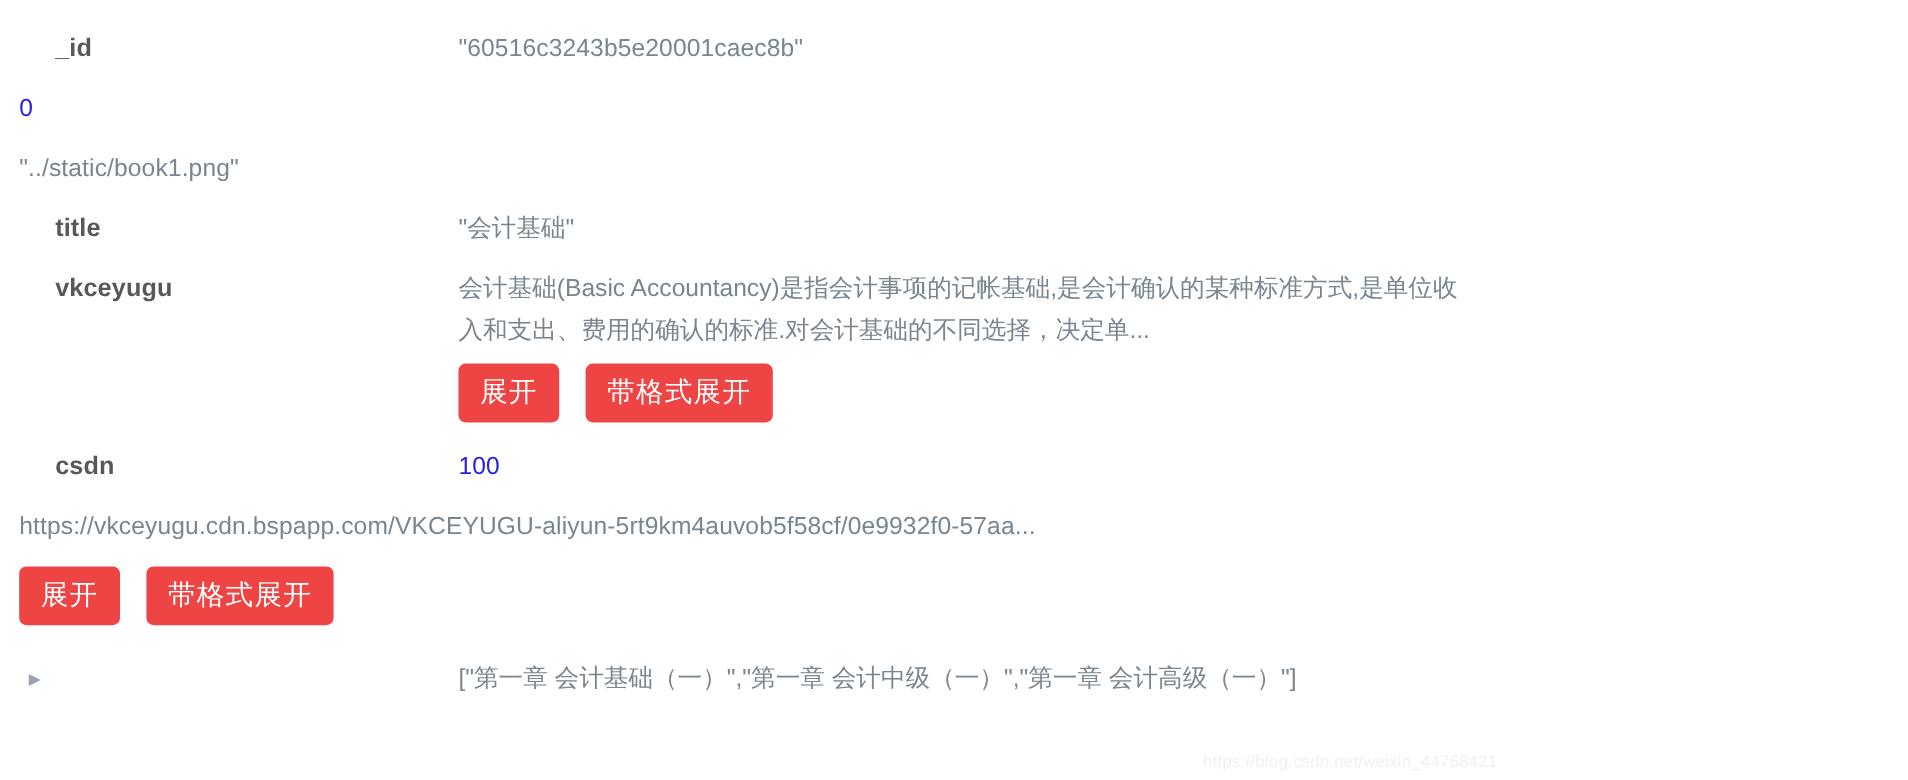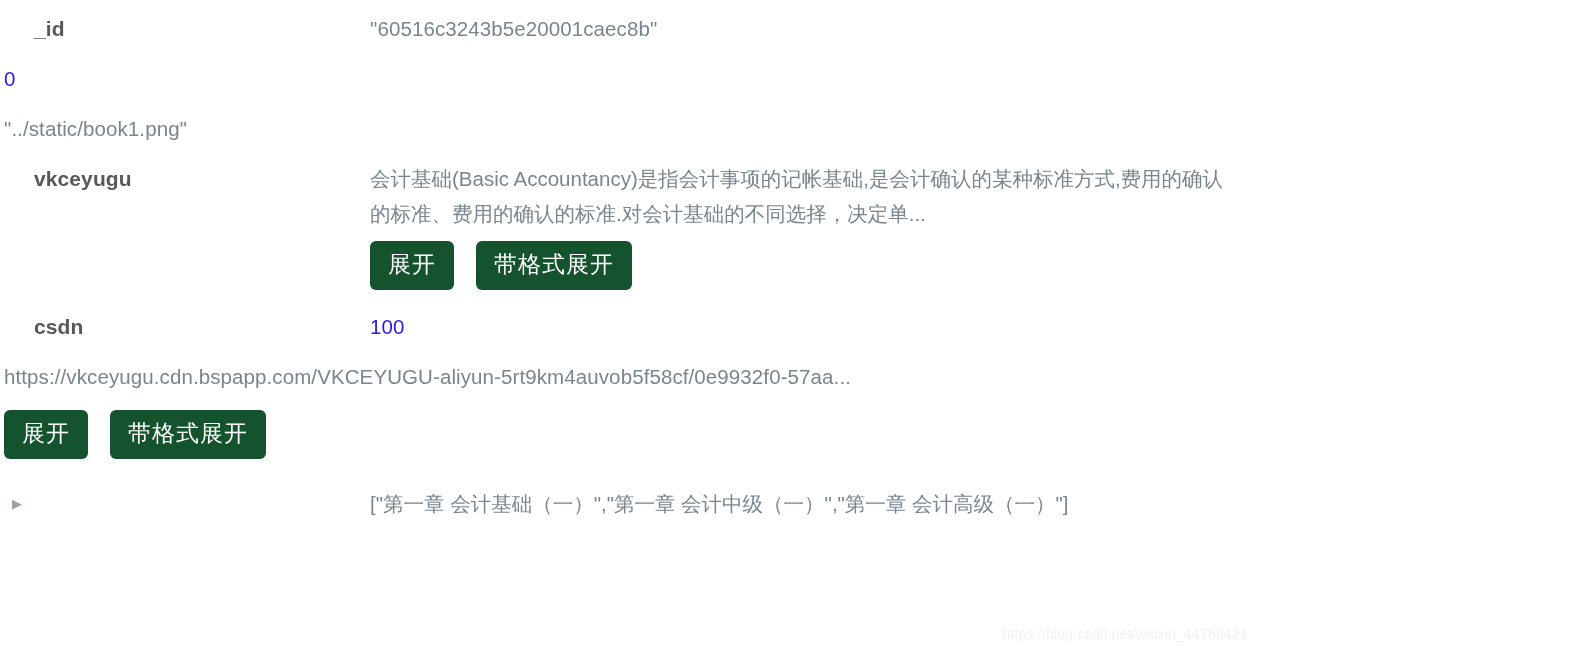--- a/index.html
+++ b/index.html
@@ -17,21 +17,21 @@
     position: relative;
   }
 
   .inspector {
     position: absolute;
     left: 0;
     top: 0;
     width: 1256px;
     height: 650px;
     box-sizing: border-box;
-    padding: 4px;
+    padding: 16px;
   }
 
   .prop-row {
     display: flex;
     align-items: flex-start;
     width: 100%;
     box-sizing: border-box;
   }
 
   .key-cell {
@@ -97,21 +97,21 @@
   }
 
   .btn-row {
     display: flex;
     gap: 22px;
     padding-top: 8px;
     padding-bottom: 12px;
   }
 
   .expand-btn {
-    background: #14532d;
+    background: #ef4444;
     color: #ffffff;
     border: none;
     border-radius: 6px;
     font-family: "Liberation Sans", "DejaVu Sans", sans-serif;
     font-size: 23px;
     line-height: 1;
     padding: 12px 18px 14px 18px;
     cursor: pointer;
     white-space: nowrap;
     letter-spacing: 1px;
@@ -151,27 +151,35 @@
       <span class="val-text num">0</span>
     </div>
   </div>
 
   <div class="prop-row">
     <div class="val-cell">
       <span class="val-text">"../static/book1.png"</span>
     </div>
   </div>
 
+  <div class="prop-row">
+    <div class="key-cell">
+      <span class="key-label">title</span>
+    </div>
+    <div class="val-cell">
+      <span class="val-text cjk">"会计基础"</span>
+    </div>
+  </div>
 
   <div class="prop-row">
     <div class="key-cell">
       <span class="key-label">vkceyugu</span>
     </div>
     <div class="val-cell">
-      <span class="val-text wrap cjk">会计基础(Basic Accountancy)是指会计事项的记帐基础,是会计确认的某种标准方式,费用的确认的标准、费用的确认的标准.对会计基础的不同选择，决定单...</span>
+      <span class="val-text wrap cjk">会计基础(Basic Accountancy)是指会计事项的记帐基础,是会计确认的某种标准方式,是单位收入和支出、费用的确认的标准.对会计基础的不同选择，决定单...</span>
       <div class="btn-row">
         <button class="expand-btn">展开</button>
         <button class="expand-btn">带格式展开</button>
       </div>
     </div>
   </div>
 
   <div class="prop-row">
     <div class="key-cell">
       <span class="key-label">csdn</span>

